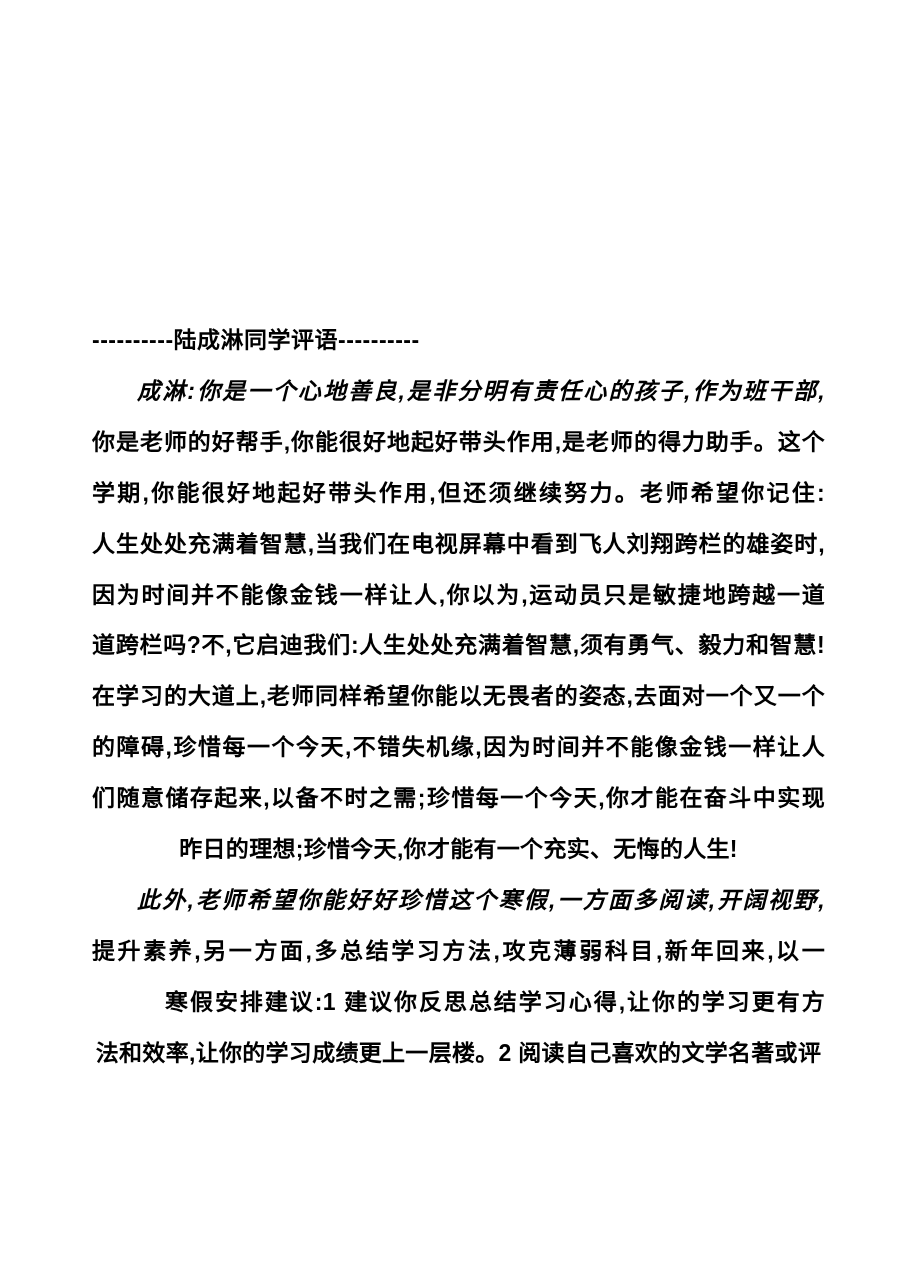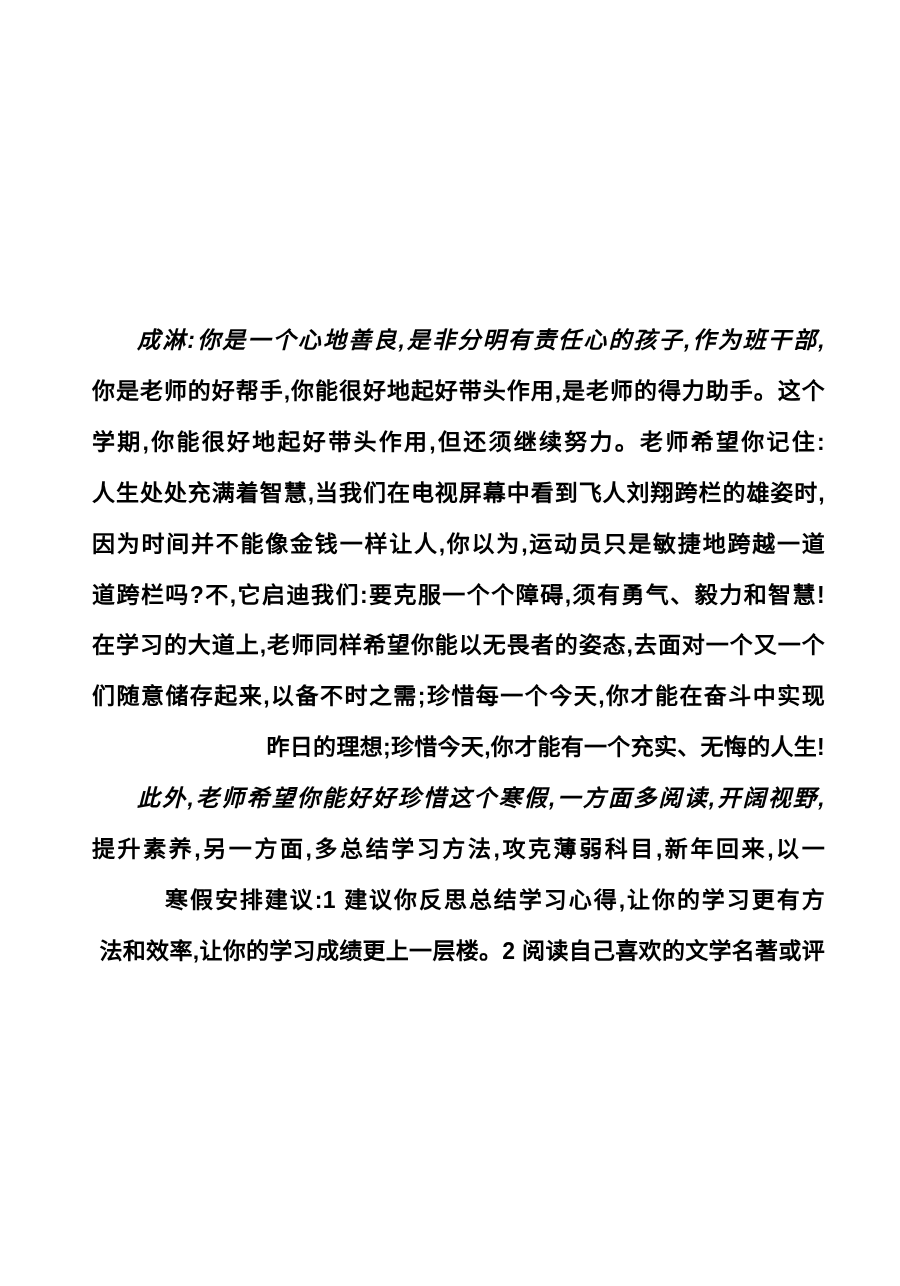--- a/index.html
+++ b/index.html
@@ -27,45 +27,47 @@
     font-weight: 700;
     line-height: 50.9px;
     letter-spacing: 0.5px;
     white-space: nowrap;
   }
   .line {
     font-size: 23px;
     font-weight: 700;
     line-height: 50.9px;
     letter-spacing: 0.3px;
-    text-align: right;
+    text-align: center;
   }
   
   .line.fill {
     text-align: justify;
     text-align-last: justify;
     text-justify: inter-character;
   }
   .line.first-normal { text-indent: 45px; font-style: italic; }
   .line.first-deep   { text-indent: 73px; }
 </style>
 </head>
 <body>
 
 <div class="page">
   <div class="doc">
+    <div class="doc-title">----------陆成淋同学评语----------</div>
     <div id="paragraphs">
         <div>
           <div class="line first-normal fill">成淋:你是一个心地善良,是非分明有责任心的孩子,作为班干部,</div>
           <div class="line fill">你是老师的好帮手,你能很好地起好带头作用,是老师的得力助手。这个</div>
           <div class="line fill">学期,你能很好地起好带头作用,但还须继续努力。老师希望你记住:</div>
           <div class="line fill">人生处处充满着智慧,当我们在电视屏幕中看到飞人刘翔跨栏的雄姿时,</div>
           <div class="line fill">因为时间并不能像金钱一样让人,你以为,运动员只是敏捷地跨越一道</div>
-          <div class="line fill">道跨栏吗?不,它启迪我们:要克服一个个障碍,须有勇气、毅力和智慧!</div>
+          <div class="line fill">道跨栏吗?不,它启迪我们:人生处处充满着智慧,须有勇气、毅力和智慧!</div>
           <div class="line fill">在学习的大道上,老师同样希望你能以无畏者的姿态,去面对一个又一个</div>
+          <div class="line fill">的障碍,珍惜每一个今天,不错失机缘,因为时间并不能像金钱一样让人</div>
           <div class="line fill">们随意储存起来,以备不时之需;珍惜每一个今天,你才能在奋斗中实现</div>
           <div class="line">昨日的理想;珍惜今天,你才能有一个充实、无悔的人生!</div>
         </div>
         <div>
           <div class="line first-normal fill">此外,老师希望你能好好珍惜这个寒假,一方面多阅读,开阔视野,</div>
           <div class="line fill">提升素养,另一方面,多总结学习方法,攻克薄弱科目,新年回来,以一</div>
         </div>
         <div>
           <div class="line first-deep fill">寒假安排建议:1 建议你反思总结学习心得,让你的学习更有方</div>
           <div class="line">法和效率,让你的学习成绩更上一层楼。2 阅读自己喜欢的文学名著或评</div>

